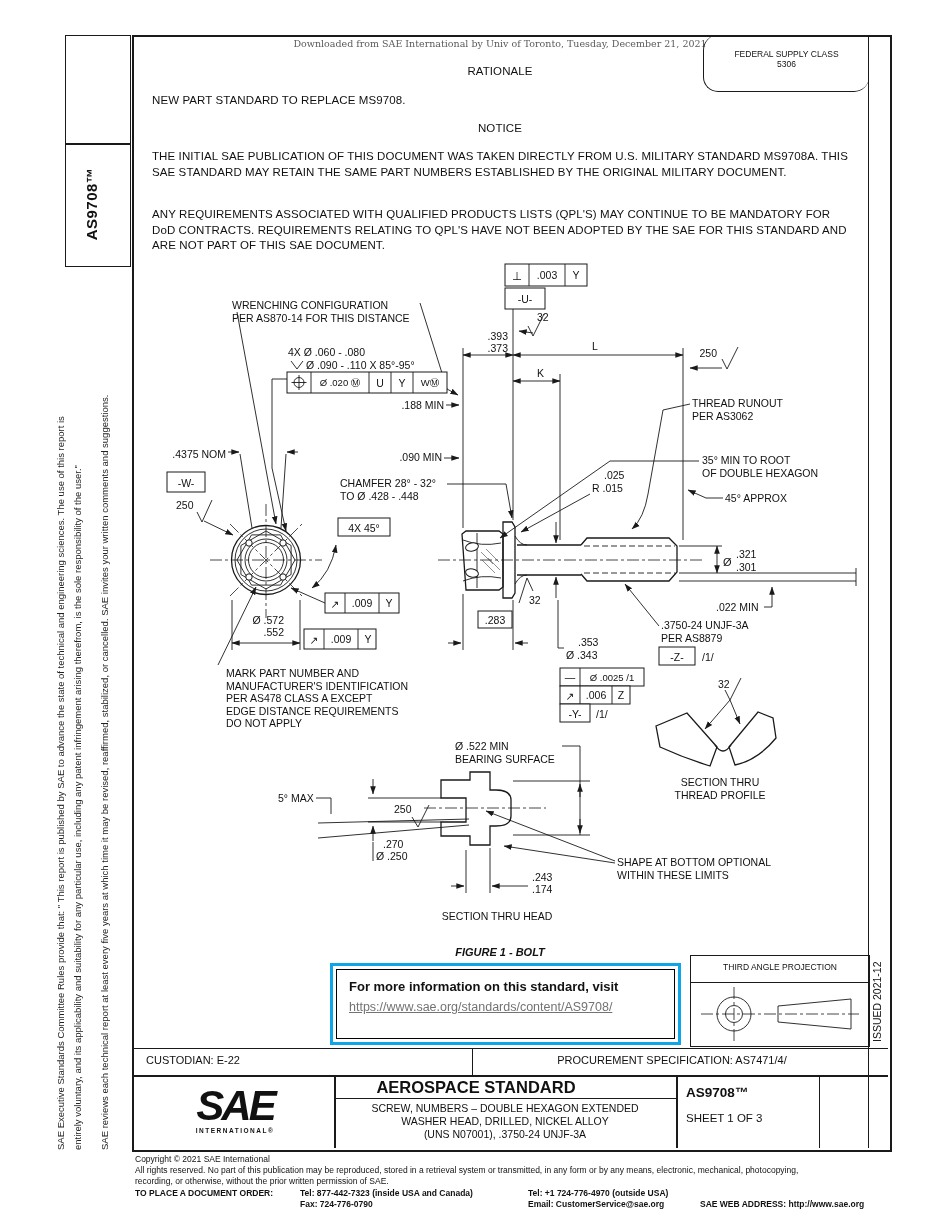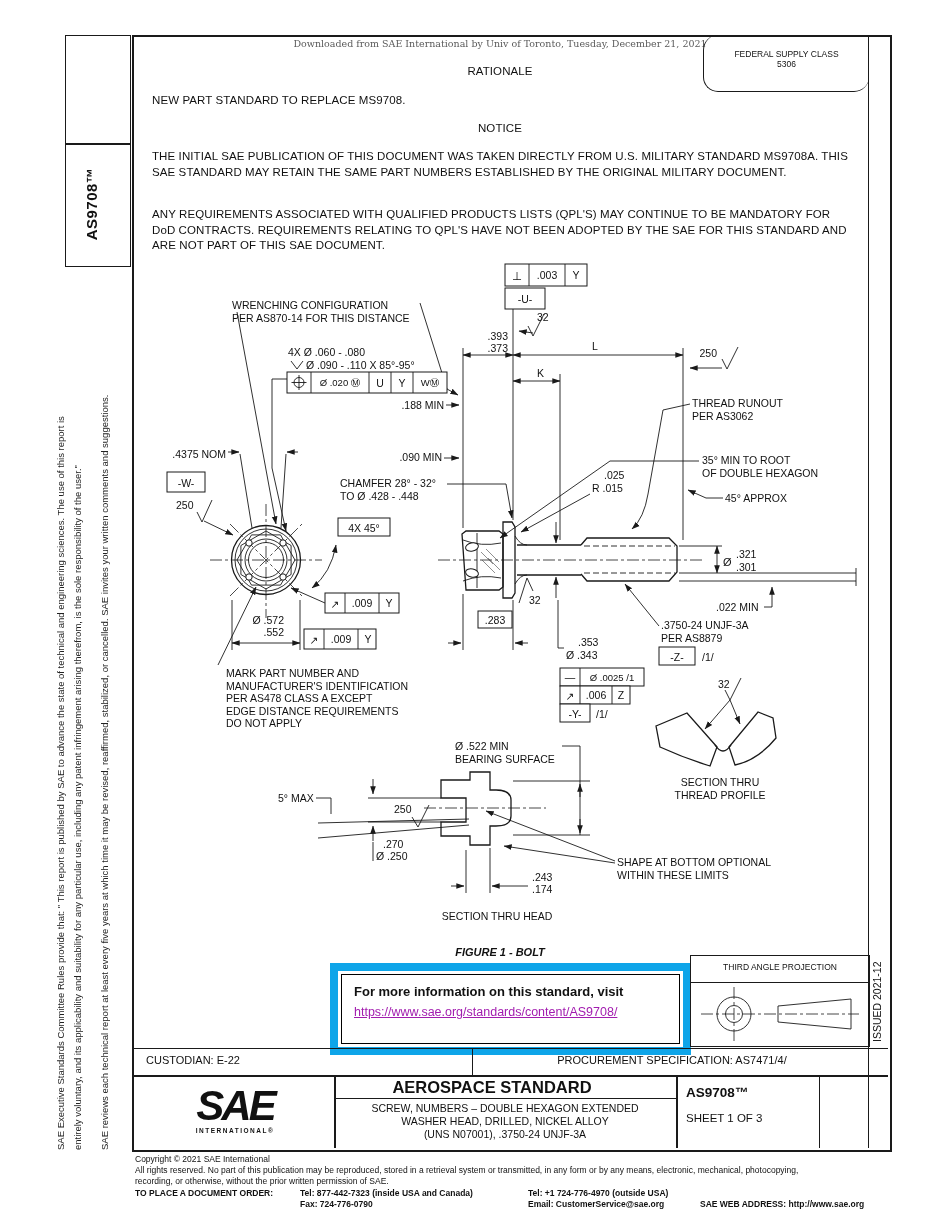--- a/index.html
+++ b/index.html
@@ -5,21 +5,21 @@
   html,body{margin:0;padding:0;background:#fff;}
   #page{position:relative;width:950px;height:1230px;background:#fff;font-family:"Liberation Sans",sans-serif;color:#111;overflow:hidden;}
   .abs{position:absolute;}
   .ctr{text-align:center;}
   .b{font-weight:bold;}
   .box{border:1.5px solid #1a1a1a;}
   .wm{font-family:"DejaVu Serif",serif;font-size:9.5px;color:#5a5a5a;margin-top:26px;}
   .body-txt{font-size:11.5px;line-height:1.36;letter-spacing:.1px;}
   .rot{transform:rotate(-90deg);transform-origin:0 0;}
   .vtxt{font-size:9.5px;line-height:1.8;color:#222;}
-  .lnk{color:#a21caf;text-decoration:underline;}
+  .lnk{color:#737373;text-decoration:underline;}
   svg text{font-family:"Liberation Sans",sans-serif;fill:#111;}
   .lbl{font-size:10.5px;}
   .sm{font-size:9.5px;}
   .oln{fill:none;stroke:#1a1a1a;stroke-width:1.3;}
   .thin{fill:none;stroke:#1a1a1a;stroke-width:0.9;}
   .cl{fill:none;stroke:#1a1a1a;stroke-width:0.8;stroke-dasharray:12 3 3 3;}
   .hid{fill:none;stroke:#1a1a1a;stroke-width:0.9;stroke-dasharray:6 3;}
   .wbox{fill:#fff;stroke:#1a1a1a;stroke-width:1;}
   .ft{font-size:8.5px;}
 </style>
@@ -339,21 +339,21 @@
       <text class="lbl" x="617" y="866">SHAPE AT BOTTOM OPTIONAL</text>
       <text class="lbl" x="617" y="879">WITHIN THESE LIMITS</text>
       <line class="thin" x1="615" y1="861" x2="486" y2="811" marker-end="url(#ar)"></line>
       <line class="thin" x1="615" y1="863" x2="504" y2="846" marker-end="url(#ar)"></line>
       <text class="lbl" x="497" y="920" text-anchor="middle">SECTION THRU HEAD</text>
     </g>
   </svg>
 
   <div class="abs ctr b" style="left:132px;top:946px;width:736px;font-size:11px;font-style:italic;">FIGURE 1 - BOLT</div>
 
-  <div class="abs" style="left:330px;top:963px;width:345px;height:76px;border:8px solid #0ea5e9;">
+  <div class="abs" style="left:330px;top:963px;width:345px;height:76px;border:3px solid #0ea5e9;">
     <div class="abs" style="left:3px;top:3px;right:3px;bottom:3px;border:1.5px solid #000;padding:9px 12px;box-sizing:border-box;">
       <div class="b" style="font-size:13px;">For more information on this standard, visit</div>
       <div class="lnk" style="font-size:12.5px;margin-top:6px;">https://www.sae.org/standards/content/AS9708/</div>
     </div>
   </div>
 
   <div class="abs" style="left:690px;top:955px;width:178px;height:90px;border:1.5px solid #1a1a1a;">
     <div class="ctr ft" style="margin-top:6px;">THIRD ANGLE PROJECTION</div>
     <div class="abs" style="left:0;top:26px;width:178px;border-top:1.5px solid #1a1a1a;"></div>
     <svg class="abs" style="left:0;top:27px;" width="176" height="61" viewBox="0 0 176 61">
@@ -377,21 +377,21 @@
   <svg class="abs" width="120" height="64" viewBox="0 0 120 64" style="left:175px;top:1080px;">
     <defs>
         <linearGradient id="saeg" x1="0" y1="0" x2="1" y2="1">
           <stop offset="0" stop-color="#2fb0e8"></stop>
           <stop offset="1" stop-color="#1b4aa2"></stop>
         </linearGradient>
       </defs>
     <text x="60" y="40" text-anchor="middle" font-size="42" font-weight="bold" font-style="italic" letter-spacing="-3" fill="url(#saeg)">SAE</text>
     <text x="60" y="53" text-anchor="middle" font-size="6.5" font-weight="bold" letter-spacing="1.5" fill="#1b4aa2">INTERNATIONAL®</text>
   </svg>
-  <div class="abs ctr b" style="left:334px;top:1078px;width:284px;font-size:16.5px;padding-left:16px;">AEROSPACE STANDARD</div>
+  <div class="abs ctr b" style="left:334px;top:1078px;width:284px;font-size:16.5px;">AEROSPACE STANDARD</div>
   <div class="abs" style="left:334px;top:1098px;width:342px;border-top:1.5px solid #1a1a1a;"></div>
   <div class="abs ctr" style="left:338px;top:1102px;width:334px;font-size:10.5px;">SCREW, NUMBERS – DOUBLE HEXAGON EXTENDED</div>
   <div class="abs ctr" style="left:338px;top:1115px;width:334px;font-size:10.5px;">WASHER HEAD, DRILLED, NICKEL ALLOY</div>
   <div class="abs ctr" style="left:338px;top:1128px;width:334px;font-size:10.5px;">(UNS N07001), .3750-24 UNJF-3A</div>
   <div class="abs b" style="left:686px;top:1085px;font-size:13.5px;">AS9708™</div>
   <div class="abs" style="left:686px;top:1112px;font-size:11.5px;">SHEET 1 OF 3</div>
 
   <div class="abs ft" style="left:135px;top:1154px;">Copyright © 2021 SAE International</div>
   <div class="abs ft" style="left:135px;top:1165px;width:790px;">All rights reserved. No part of this publication may be reproduced, stored in a retrieval system or transmitted, in any form or by any means, electronic, mechanical, photocopying,</div>
   <div class="abs ft" style="left:135px;top:1176px;width:790px;">recording, or otherwise, without the prior written permission of SAE.</div>

